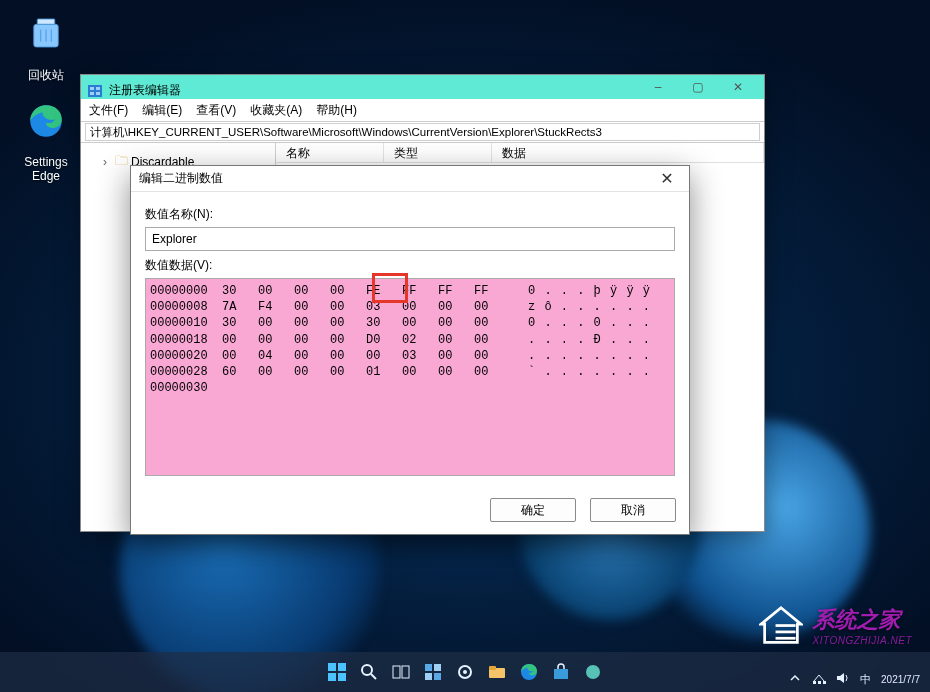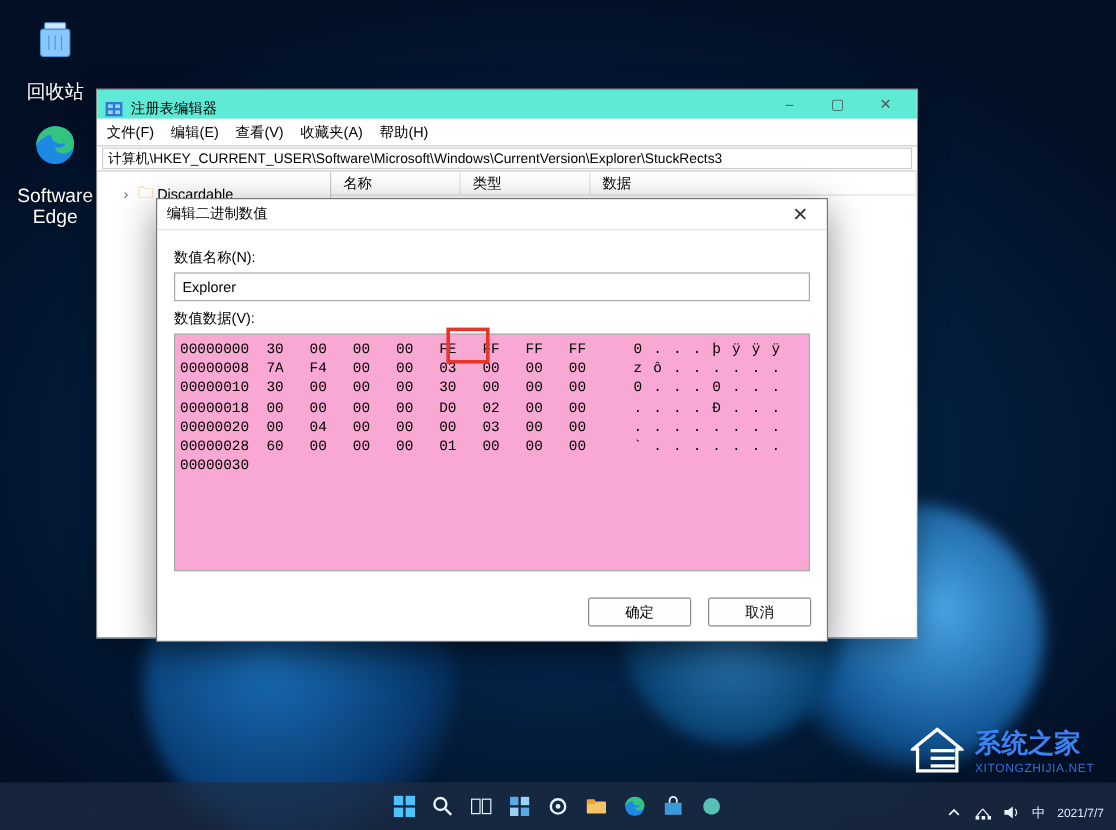--- a/index.html
+++ b/index.html
@@ -21,21 +21,21 @@
     }
     .bloom1 { width: 260px; height: 260px; left: 120px; top: 440px;
       background: radial-gradient(circle at 40% 40%, #1a6fb8 0%, #083a70 60%, transparent 80%); }
     .bloom2 { width: 220px; height: 220px; right: 60px; top: 420px;
       background: radial-gradient(circle at 60% 40%, #4aa6e6 0%, #0f5290 60%, transparent 80%); }
     .bloom3 { width: 180px; height: 180px; left: 520px; top: 440px;
       background: radial-gradient(circle at 50% 50%, #2d7fc0 0%, #08406e 70%, transparent 85%); }
 
     
     .desk-icon { position: absolute; width: 72px; text-align: center; color: #fff;
-      font-size: 16px; text-shadow: 0 1px 2px rgba(0,0,0,0.6);}
+      font-size: 12px; text-shadow: 0 1px 2px rgba(0,0,0,0.6);}
     .desk-icon .glyph { font-size: 36px; display: block; margin-bottom: 4px; }
     .recycle { left: 10px; top: 12px; }
     .edge { left: 10px; top: 100px; }
     .recycle .glyph svg, .edge .glyph svg { width: 42px; height: 42px; }
 
     
     .regedit {
       position: absolute; left: 80px; top: 74px; width: 685px; height: 458px;
       background: #fff; border: 1px solid #8a8a8a;
       box-shadow: 0 6px 24px rgba(0,0,0,0.35);
@@ -117,22 +117,23 @@
       border-radius:3px; color:#eaf3ff; font-size:14px;}
     .tbicon svg { width:18px; height:18px; }
     .tray { position:absolute; right:10px; bottom:4px; color:#e0eaff; font-size:10px;
       text-align:right; line-height:1.35; display:flex; align-items:center; gap:10px;}
     .tray .dt { text-align:right; }
     .tray svg { width:14px; height:14px; }
 
     
     .wm {
       position:absolute; right:18px; bottom:46px;
-      display:flex; align-items:center; gap:10px; color:#3b82f6;
+      display:flex; align-items:center; gap:10px; color:#a21caf;
       text-shadow: 0 1px 3px rgba(0,0,0,0.5);
+      font-style: italic;
     }
     .wm .logo { width:44px; height:40px; }
     .wm .big { font-size:22px; font-weight:700; }
     .wm .small { font-size:10px; opacity:0.85; letter-spacing:0.5px;}
   </style>
 </head>
 <body>
 
 <div class="bloom bloom1"></div>
 <div class="bloom bloom2"></div>
@@ -151,21 +152,21 @@
   <span>回收站</span>
 </div>
 
 <div class="desk-icon edge">
   <span class="glyph">
     <svg viewBox="0 0 48 48">
         <circle cx="24" cy="24" r="18" fill="#1e88e5"></circle>
         <path d="M6 24c0-10 8-18 18-18 12 0 18 8 18 16 0 6-4 10-10 10-4 0-8-2-8-6 0 0 8 2 10-4-4 2-14 0-14-8 0 0-10 2-14 10z" fill="#33c481"></path>
       </svg>
   </span>
-  <span>Software Edge</span>
+  <span>Settings Edge</span>
 </div>
 
 <div class="regedit">
   <div class="titlebar">
     <span class="title-icon">
       <svg viewBox="0 0 16 16">
           <rect x="1" y="2" width="14" height="12" fill="#2b7cd3"></rect>
           <rect x="3" y="4" width="4" height="3" fill="#9dd0ff"></rect>
           <rect x="9" y="4" width="4" height="3" fill="#9dd0ff"></rect>
           <rect x="3" y="9" width="4" height="3" fill="#9dd0ff"></rect>

